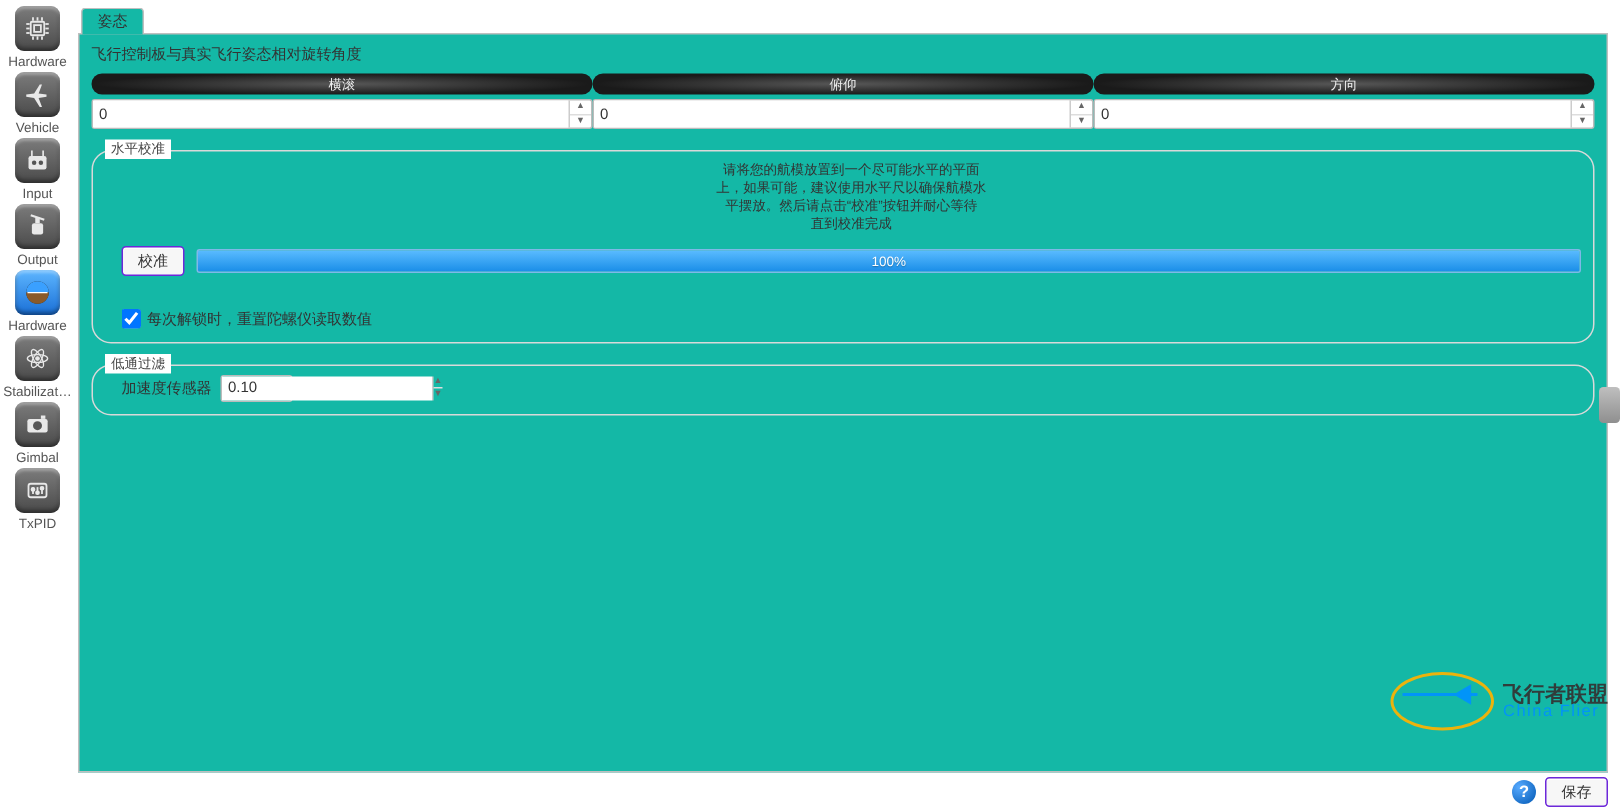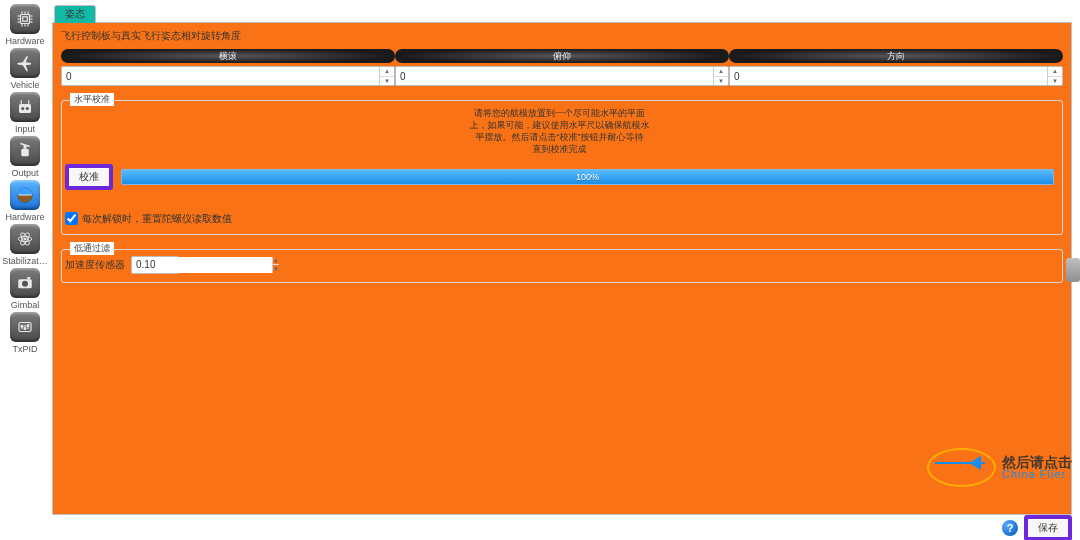--- a/index.html
+++ b/index.html
@@ -9,37 +9,37 @@
   .side-item{width:50px;display:flex;flex-direction:column;align-items:center;cursor:pointer;}
   .side-icon{width:30px;height:30px;border-radius:6px;background:linear-gradient(#7c7c7c,#4a4a4a);display:flex;align-items:center;justify-content:center;box-shadow:inset 0 -2px 3px rgba(0,0,0,0.4),inset 0 2px 2px rgba(255,255,255,0.3);}
   .side-icon svg{display:block;}
   .active .side-icon{background:linear-gradient(#5db6ff,#1a6fd6);}
   .side-label{color:#555;font-size:9px;margin-top:2px;white-space:nowrap;max-width:50px;overflow:hidden;text-overflow:ellipsis;}
   
   .main{flex:1;padding:4px 8px 0 2px;display:flex;flex-direction:column;position:relative;}
   .tabs{height:18px;display:flex;}
   .tab{border:1px solid #bfbfbf;border-top-left-radius:3px;border-top-right-radius:3px;border-bottom:none;padding:1px 10px;background:#fff;font-size:10px;color:#333;margin-left:2px;position:relative;top:1px;}
   .tab.active{background:#14b8a6;}
-  .content{border:1px solid #bfbfbf;flex:1;background:#f97316;padding:6px 8px;display:flex;flex-direction:column;gap:4px;overflow:hidden;}
+  .content{border:1px solid #bfbfbf;flex:1;background:#14b8a6;padding:6px 8px;display:flex;flex-direction:column;gap:4px;overflow:hidden;}
   .section-label{font-size:10px;color:#333;}
   
   .trims{display:flex;margin-top:2px;}
   .trim{flex:1;display:flex;flex-direction:column;gap:3px;}
   .trim-title-bar{height:14px;background:radial-gradient(ellipse at center,#575757 0%,#1a1a1a 70%);border-radius:8px;display:flex;align-items:center;justify-content:center;color:#eee;font-size:9px;}
   .spinbox{display:flex;align-items:stretch;border:1px solid #bbb;border-radius:2px;height:18px;background:#fff;}
   .spinbox input{flex:1;border:none;outline:none;font-size:10px;padding:0 4px;color:#333;}
   .spinbtns{display:flex;flex-direction:column;width:14px;border-left:1px solid #ccc;}
   .spinbtns div{flex:1;display:flex;align-items:center;justify-content:center;font-size:6px;color:#666;cursor:pointer;}
   .spinbtns div:first-child{border-bottom:1px solid #ddd;}
   
-  .groupbox{border:1px solid #d9d9d9;border-radius:3px;padding:6px 8px 8px 3px;position:relative;margin-top:10px;}
+  .groupbox{border:1px solid #d9d9d9;border-radius:13px;padding:6px 8px 8px 19px;position:relative;margin-top:10px;}
   .groupbox .legend{position:absolute;top:-8px;left:8px;background:#fff;padding:0 4px;font-size:9px;color:#444;}
   .instructions{font-size:9px;color:#333;text-align:center;line-height:1.35;}
   .calib-row{display:flex;align-items:center;gap:8px;margin-top:8px;}
-  .btn{border:4px solid #6d28d9;border-radius:3px;background:#f7f7f7;padding:2px 10px;font-size:10px;color:#333;cursor:pointer;box-shadow:inset 0 1px 0 #fff;}
+  .btn{border:1px solid #6d28d9;border-radius:3px;background:#f7f7f7;padding:2px 10px;font-size:10px;color:#333;cursor:pointer;box-shadow:inset 0 1px 0 #fff;}
   .progress{flex:1;height:14px;border:1px solid #7fb8e8;border-radius:2px;background:linear-gradient(#5abbff,#1a8ee8);position:relative;overflow:hidden;}
   .progress .fill{position:absolute;inset:0;display:flex;align-items:center;justify-content:center;color:#fff;font-size:9px;text-shadow:0 1px 1px rgba(0,0,0,0.3);text-align:right;}
   .chk-row{display:flex;align-items:center;gap:4px;font-size:10px;color:#333;margin-top:22px;}
   .chk-row input{margin:0;}
   .lp-row{display:flex;align-items:center;gap:6px;font-size:10px;color:#333;}
   .lp-row .spinbox{width:46px;height:16px;}
   
   .scroll-stub{position:absolute;right:0;top:50%;transform:translateY(-50%);width:14px;height:24px;background:linear-gradient(#bfbfbf,#8f8f8f);border-radius:3px;}
   
   .footer{height:26px;display:flex;align-items:center;justify-content:flex-end;gap:6px;padding:0 8px;}
@@ -228,21 +228,21 @@
           </div>
         </div>
       </div>
     </div>
 
     <div class="watermark">
       <div class="wm-logo">
           <div class="wm-plane"></div>
         </div>
       <div class="wm-text">
-        <span>然后请点击</span>
+        <span>飞行者联盟</span>
         <span>China Flier</span>
       </div>
     </div>
   </div>
 </div>
 
 <div class="scroll-stub"></div>
 
 <div class="footer">
   <div class="help-icon">?</div>

